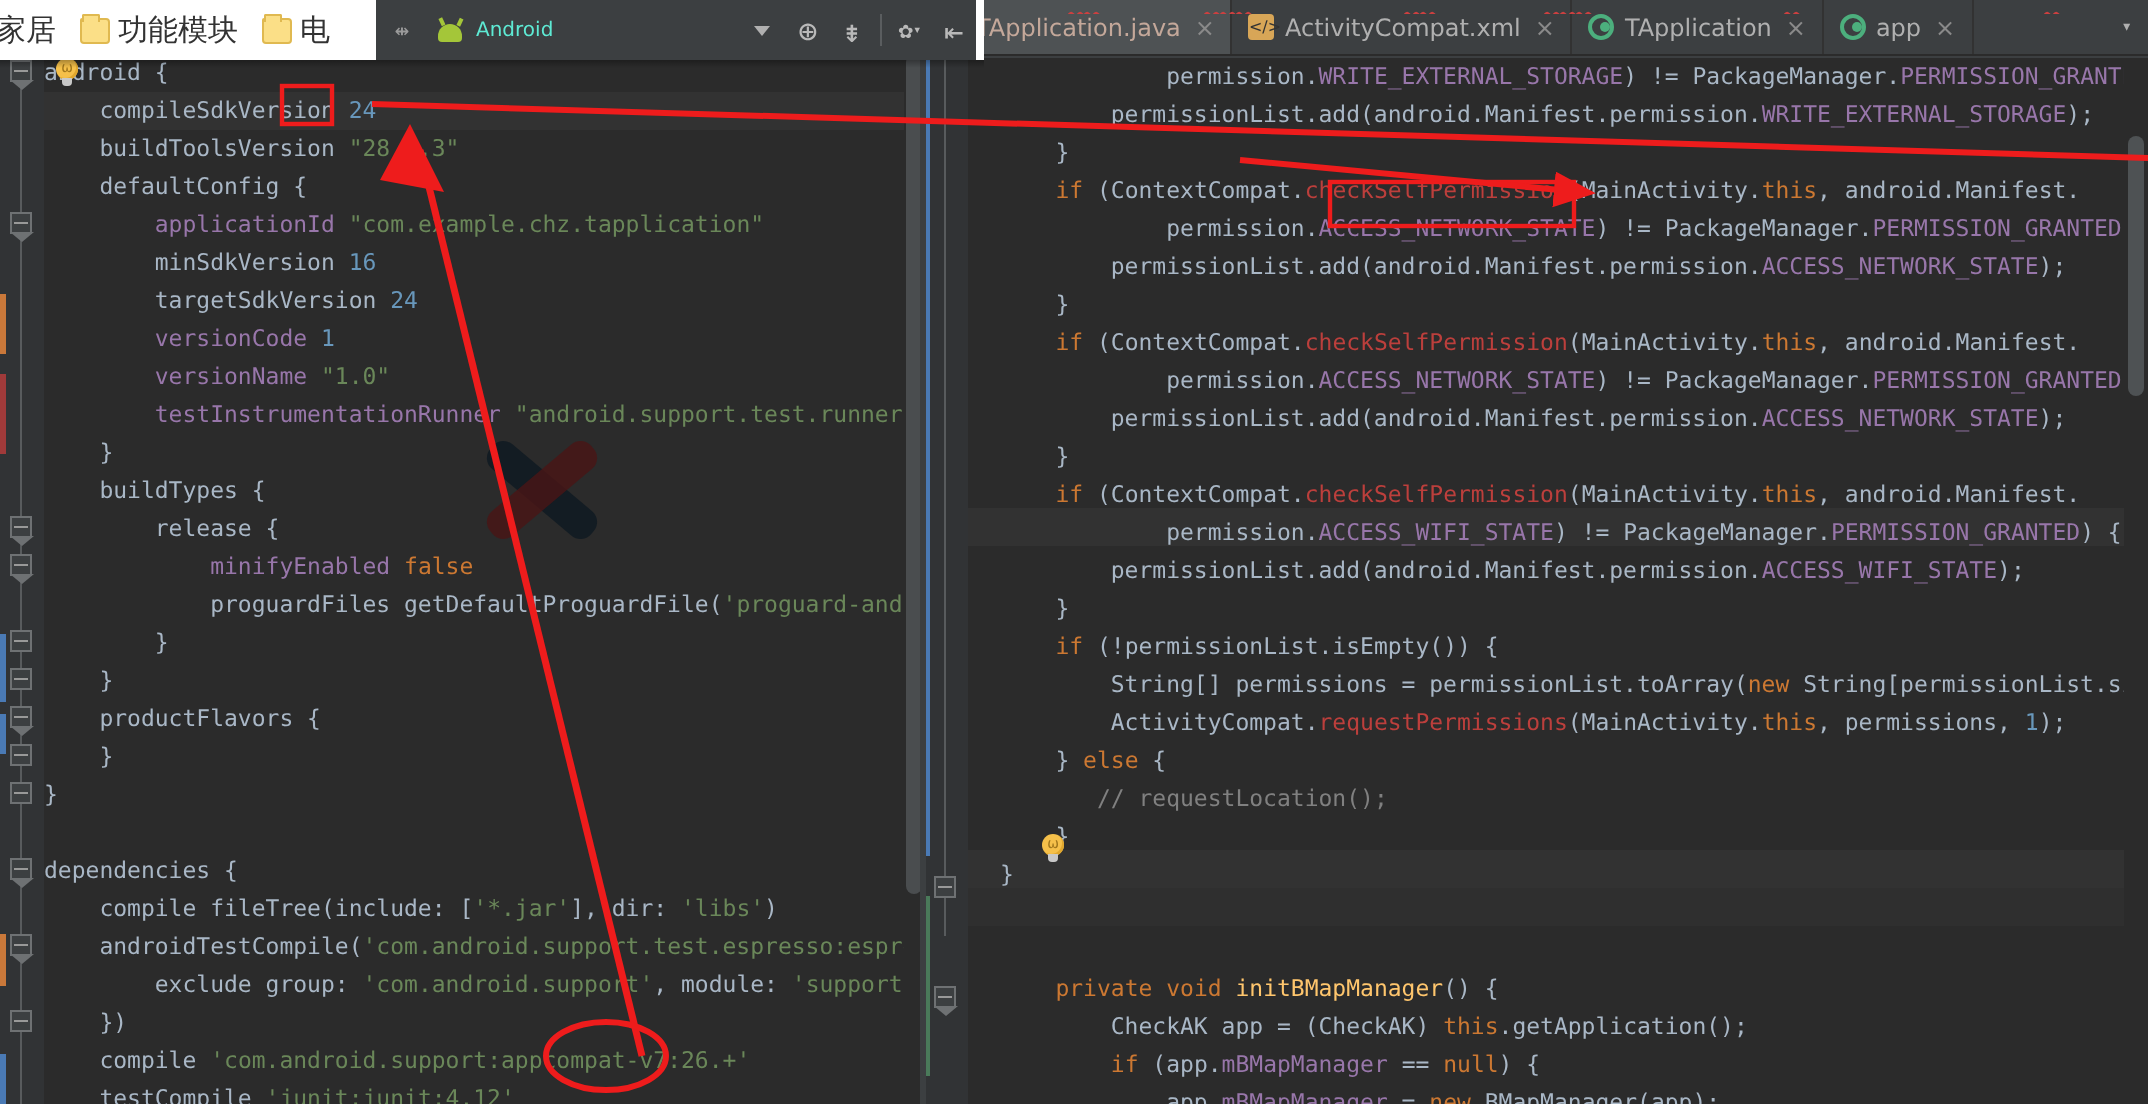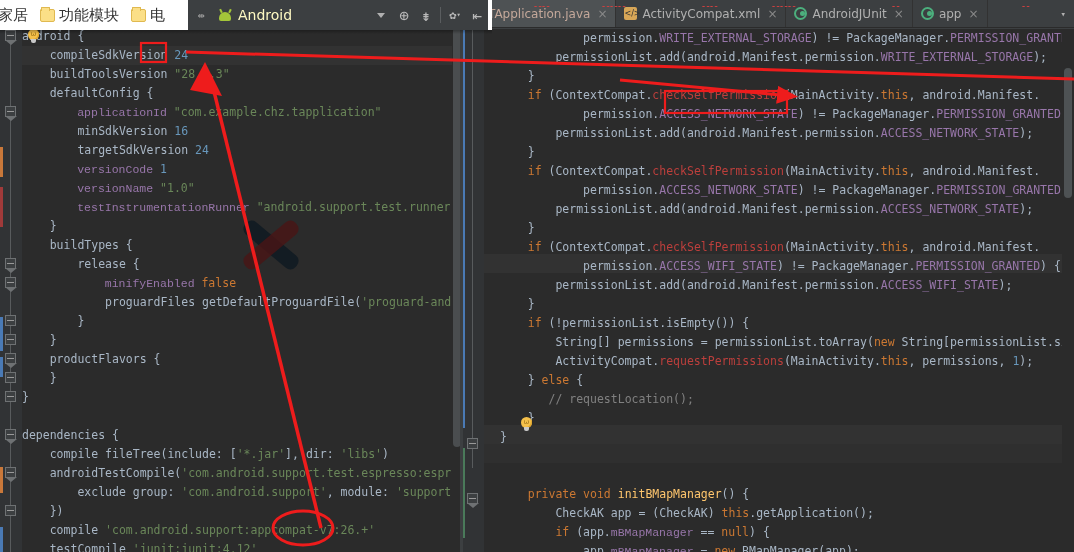--- a/index.html
+++ b/index.html
@@ -49,21 +49,21 @@
   .droid {
     width: 14px; height: 13px; position: relative; flex:0 0 auto;
   }
   .droid-body {
     position:absolute; left:1px; top:3px; width:12px; height:9px;
     background:#a4c639; border-radius: 6px 6px 2px 2px;
   }
   .droid-ant {
     position:absolute; width:1.5px; height:4px; background:#a4c639; top:0;
   }
-  .twb-name { color:#fef9c3; font-size:14px; font-family:"DejaVu Sans", sans-serif; }
+  .twb-name { color:#5eead4; font-size:10px; font-family:"DejaVu Sans", sans-serif; }
   .caret-dn {
     width:0;height:0;border-left:4px solid transparent;border-right:4px solid transparent;
     border-top:5px solid #b0b0b0; margin-right: 8px;
   }
   .tbtn {
     width: 22px; height: 22px; display:flex;align-items:center;justify-content:center;
     color:#b9b9b9;
   }
   .vsep { width:1px; height:16px; background:#5a5d5f; margin:0 3px; }
 
@@ -105,21 +105,21 @@
     font-size: 11.5px; line-height: 19px; white-space: pre;
     color: #a9b7c6;
   }
   .code .ln { display:block; height:19px; }
   .hl-line { position:absolute; left:0; right:0; height:19px; background:#323232; }
 
   
   .k   { color:#cc7832; }          
   .s   { color:#6a8759; }          
   .n   { color:#6897bb; }          
-  .f   { color:#9876aa;font-family:Liberation Mono, monospace; }          
+  .f   { color:#9876aa; }          
   .fi  { color:#9876aa; }  
   .m   { color:#ffc66d;text-align:right; }          
   .c   { color:#808080; }          
   .d   { color:#a9b7c6; }
   .err { color:#bc3f3c; }
 
   
   .tabs {
     position:absolute; left:0; top:0; right:0; height:28px; background:#3c3f41;
     display:flex; align-items:stretch; z-index:3; border-bottom:1px solid #2b2b2b;
@@ -296,21 +296,21 @@
         <span class="lbl">TApplication.java</span>
         <span class="tab-close">×</span>
       </div>
       <div class="tab">
         <span class="ic ic-xml">&lt;/&gt;</span>
         <span class="lbl">ActivityCompat.xml</span>
         <span class="tab-close">×</span>
       </div>
       <div class="tab">
         <span class="ic ic-gradle"></span>
-        <span class="lbl">AndroidJUnit</span>
+        <span class="lbl">TApplication</span>
         <span class="tab-close">×</span>
       </div>
       <div class="tab">
         <span class="ic ic-gradle"></span>
         <span class="lbl">app</span>
         <span class="tab-close">×</span>
       </div>
       <div class="tabs-caret">
         <span style="font-size:9px;">▾</span>
       </div>

